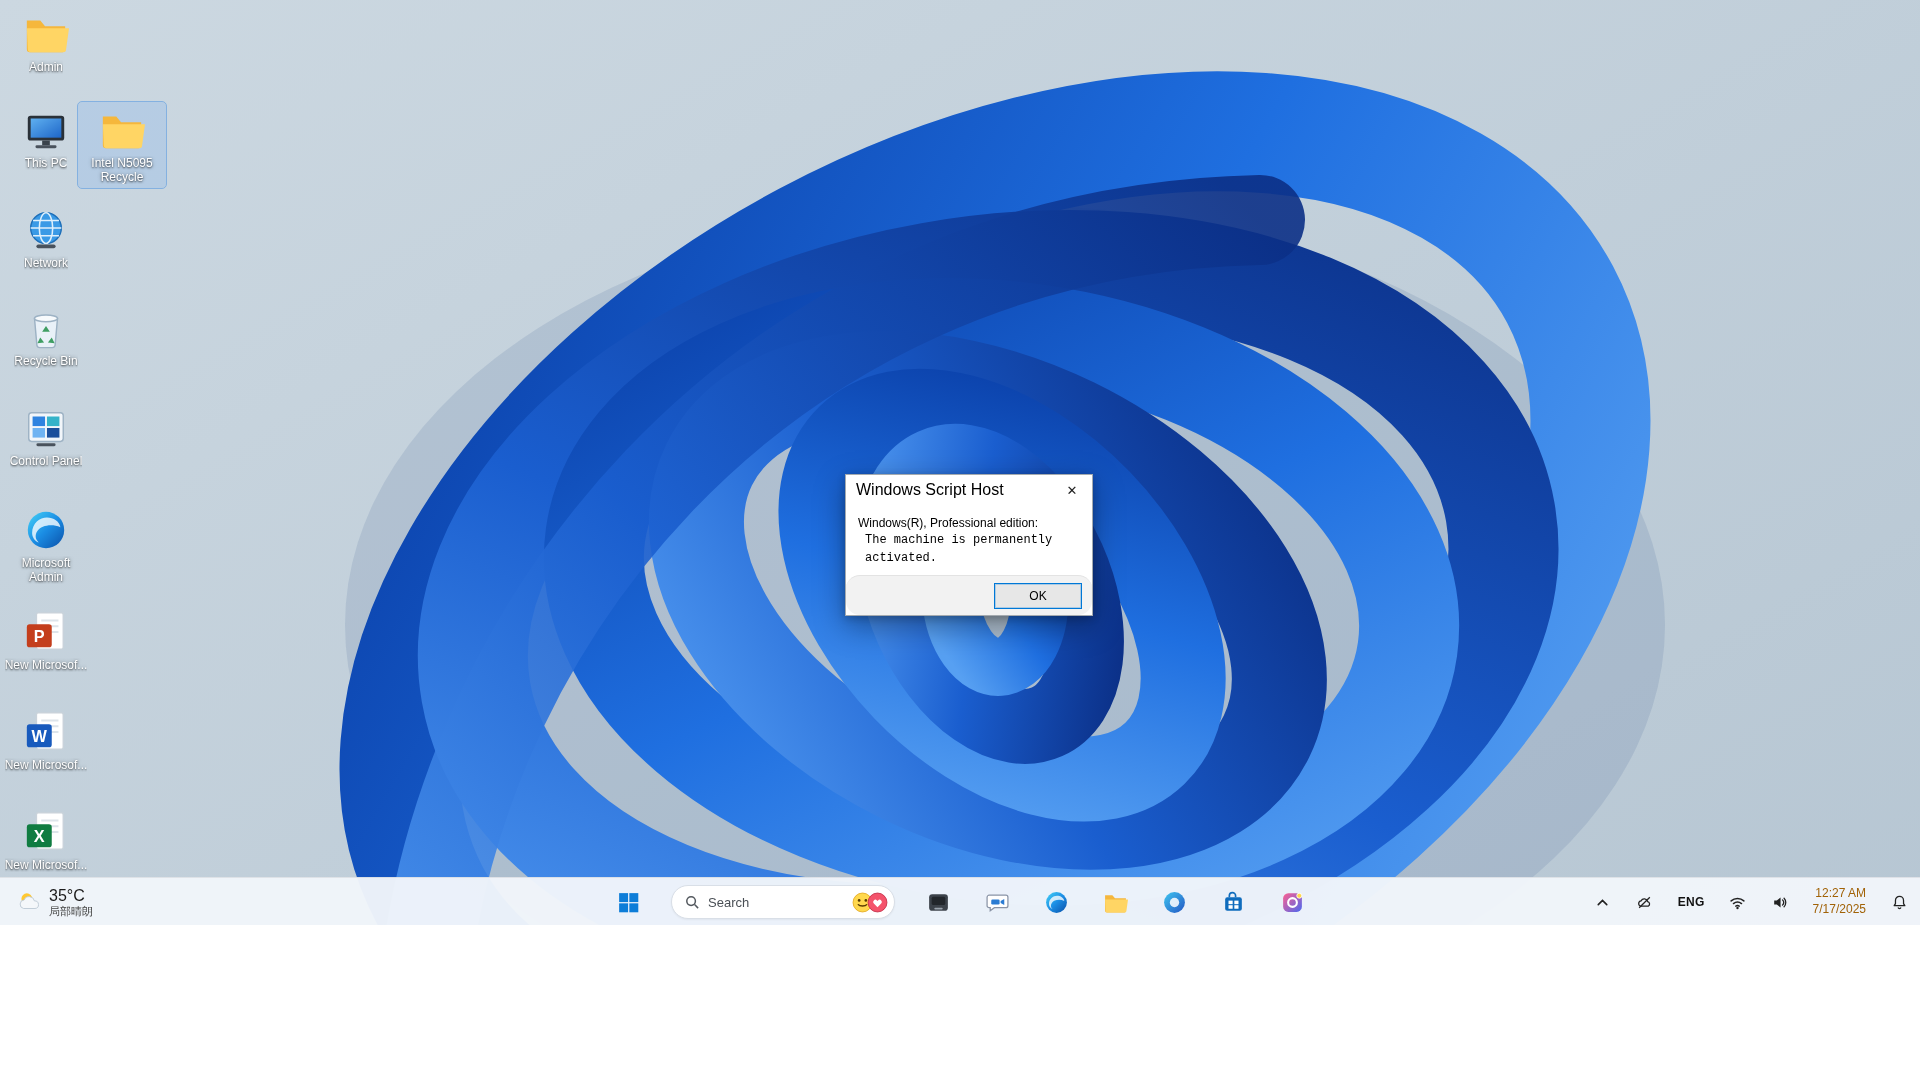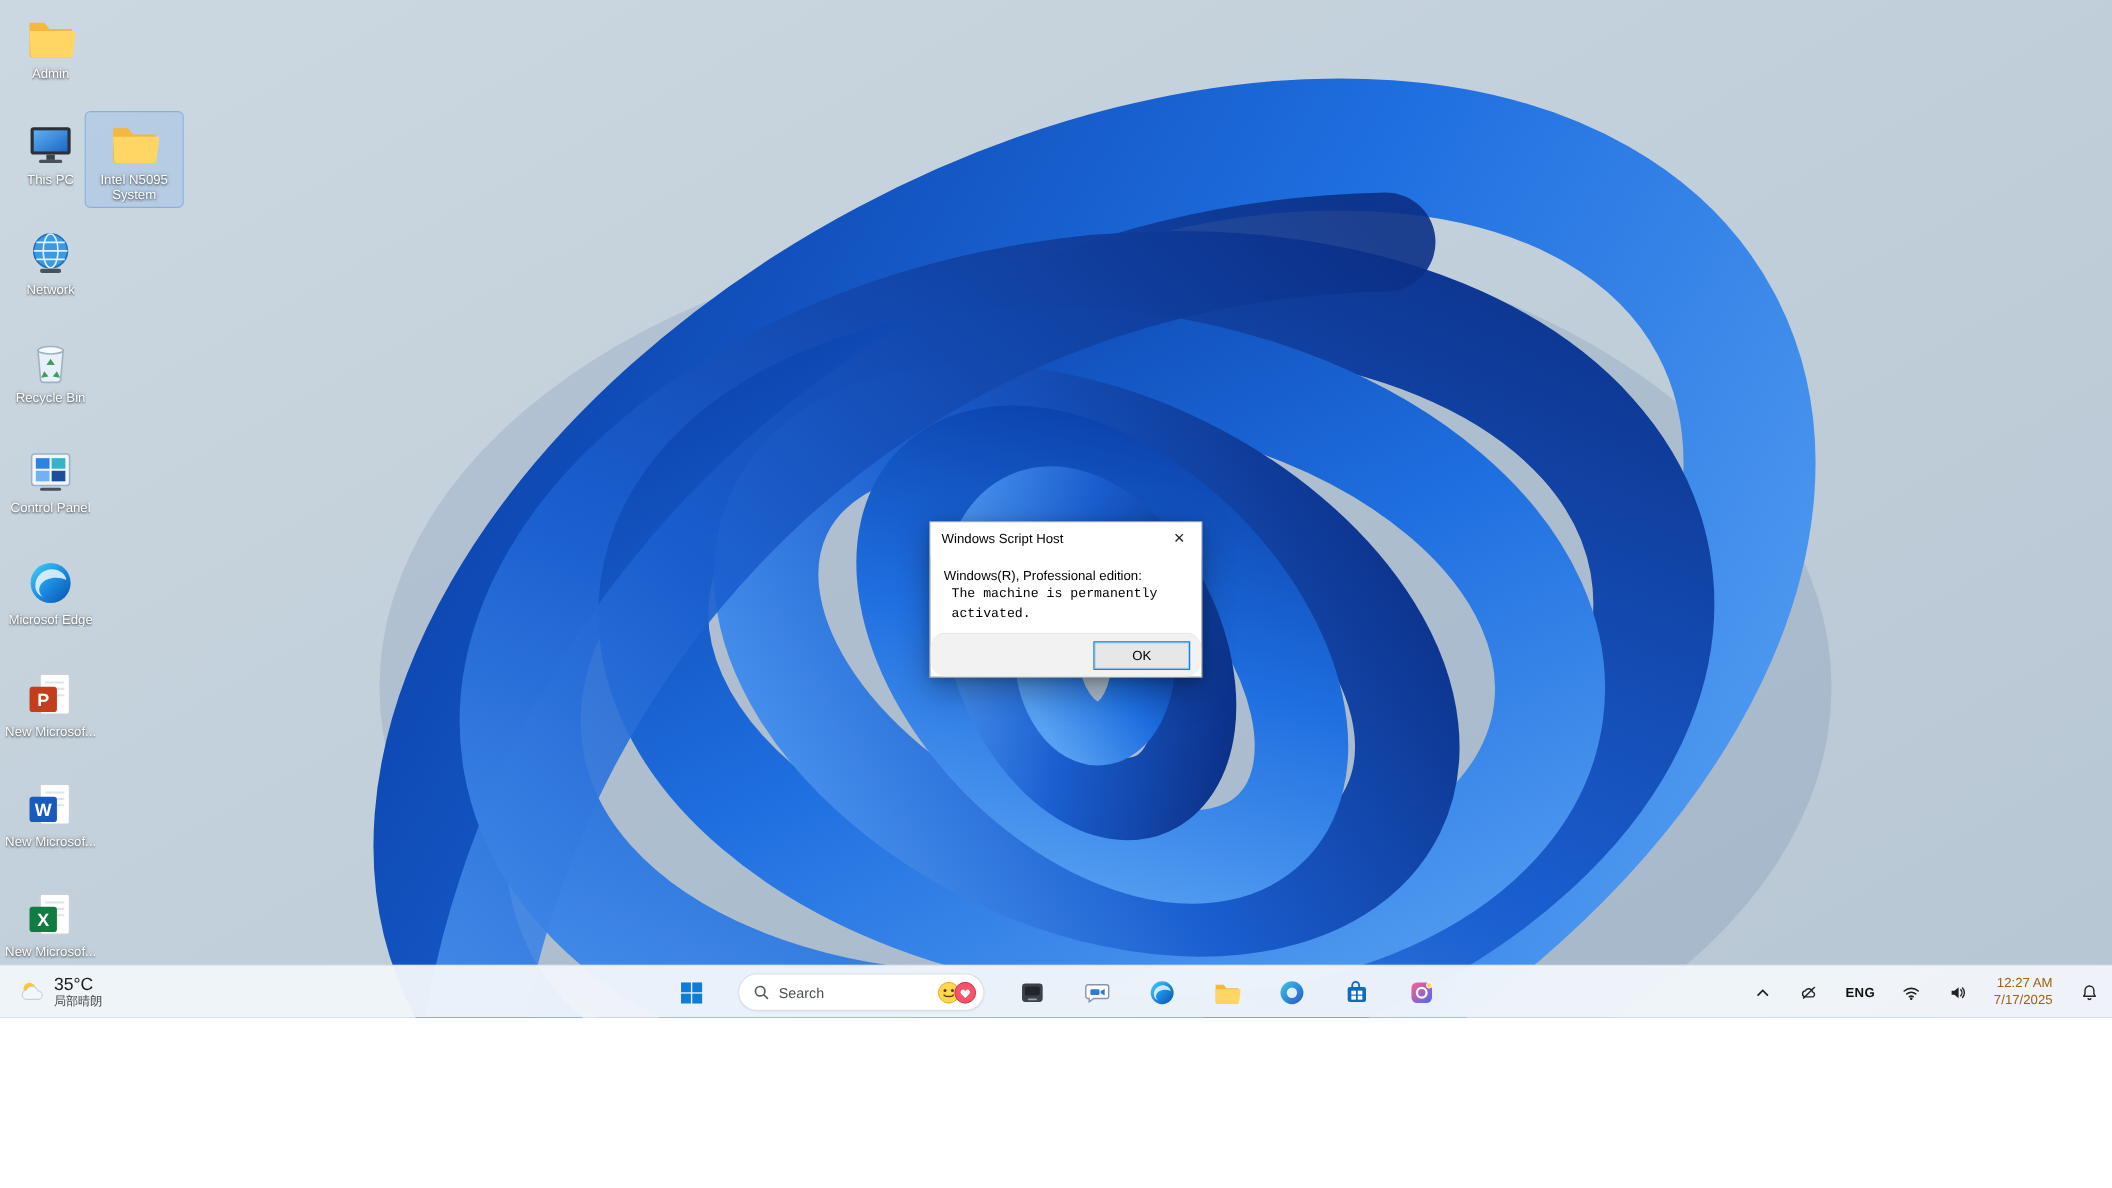--- a/index.html
+++ b/index.html
@@ -16,21 +16,21 @@
   .dlabel { max-width:84px; font-size:12px; line-height:1.18; color:#ffffff; text-align:center;
     text-shadow:0 1px 2px rgba(0,0,0,.65), 0 0 4px rgba(0,0,0,.35);
     overflow:hidden; display:-webkit-box; -webkit-line-clamp:2; -webkit-box-orient:vertical; word-wrap:break-word; }
   .dicon.selected { background:rgba(150,190,235,.38); outline:1px solid rgba(120,170,225,.85); }
 
   
   .dialog { position:absolute; left:845px; top:474px; width:248px; height:142px;
     background:#ffffff; border:1px solid rgba(90,100,110,.55); border-radius:0;
     box-shadow:0 10px 28px rgba(0,0,0,.35), 0 2px 8px rgba(0,0,0,.2); z-index:30; }
   .dialog-titlebar { height:30px; display:flex; align-items:center; padding-left:10px; background:#ffffff; }
-  .dialog-title { font-size:12px; color:#000; flex:1 1 auto; white-space:nowrap; }
+  .dialog-title { font-size:16px; color:#000; flex:1 1 auto; white-space:nowrap; }
   .dialog-close { width:40px; height:29px; display:grid; place-items:center; font-size:13px; color:#222;
     cursor:default; }
   .dialog-body { padding:10px 12px 0 12px; font-size:12px; color:#000; line-height:1.45; }
   .dialog-line2 { margin-left:7px;font-family:Liberation Mono, monospace; }
   .dialog-footer { position:absolute; left:0; right:0; bottom:0; height:40px; background:#f2f2f2;
     border-top:1px solid #e3e3e3;border-radius:14px; }
   .ok-button { position:absolute; right:10px; top:7px; width:88px; height:26px; background:#e7e7e7;
     border:1px solid #0078d7; font-size:12px; color:#000; font-family:inherit;
     box-shadow:inset 0 0 0 1px rgba(0,120,215,.25); }
 
@@ -138,21 +138,21 @@
     <div class="dlabel">This PC</div>
   </div>
 
   <div class="dicon selected" style="left:78px; top:102px">
     <div class="ic">
       <svg viewBox="0 0 48 48">
           <path d="M4 10h14l5 6h21v24a3 3 0 0 1-3 3H7a3 3 0 0 1-3-3z" fill="#f5b73c"></path>
           <path d="M4 18h44l-3 22a3 3 0 0 1-3 3H8a3 3 0 0 1-3-3z" fill="#ffd564"></path>
         </svg>
     </div>
-    <div class="dlabel">Intel N5095 System</div>
+    <div class="dlabel">Intel N5095 Recycle</div>
   </div>
 
   <div class="dicon" style="left:2px; top:202px">
     <div class="ic">
       <svg viewBox="0 0 48 48">
           <circle cx="24" cy="22" r="16" fill="#3a9ae6" stroke="#1f6fb8" stroke-width="1.5"></circle>
           <ellipse cx="24" cy="22" rx="7" ry="16" fill="none" stroke="#dff0fc" stroke-width="1.6"></ellipse>
           <path d="M8 22h32M10.5 14h27M10.5 30h27" stroke="#dff0fc" stroke-width="1.6" fill="none"></path>
           <rect x="14" y="39" width="20" height="4" rx="2" fill="#49525c"></rect>
         </svg>
@@ -185,21 +185,21 @@
     <div class="dlabel">Control Panel</div>
   </div>
 
   <div class="dicon" style="left:2px; top:502px">
     <div class="ic">
       <svg viewBox="0 0 48 48">
           <circle cx="24" cy="24" r="19" fill="url(#eg)"></circle>
           <path d="M9.5 27c0-10 8-16 15.5-16 7 0 13 4 14 10-9-4-20-2-24 4-3 4.5-2 9 1.5 12-4.5-1.5-7-6-7-10z" fill="rgba(255,255,255,0.78)"></path>
         </svg>
     </div>
-    <div class="dlabel">Microsof Edge</div>
+    <div class="dlabel">Microsoft Admin</div>
   </div>
 
   <div class="dicon" style="left:2px; top:604px">
     <div class="ic">
       <svg viewBox="0 0 48 48">
           <rect x="14" y="4" width="28" height="38" rx="2" fill="#ffffff" stroke="#c9d2da" stroke-width="1.5"></rect>
           <path d="M19 12h18M19 18h18M19 24h18" stroke="#dde4ea" stroke-width="2"></path>
           <rect x="4" y="16" width="26" height="24" rx="3" fill="#c43e1c"></rect>
           <text x="17" y="34" text-anchor="middle" font-size="17" font-weight="bold" fill="#ffffff">P</text>
         </svg>

